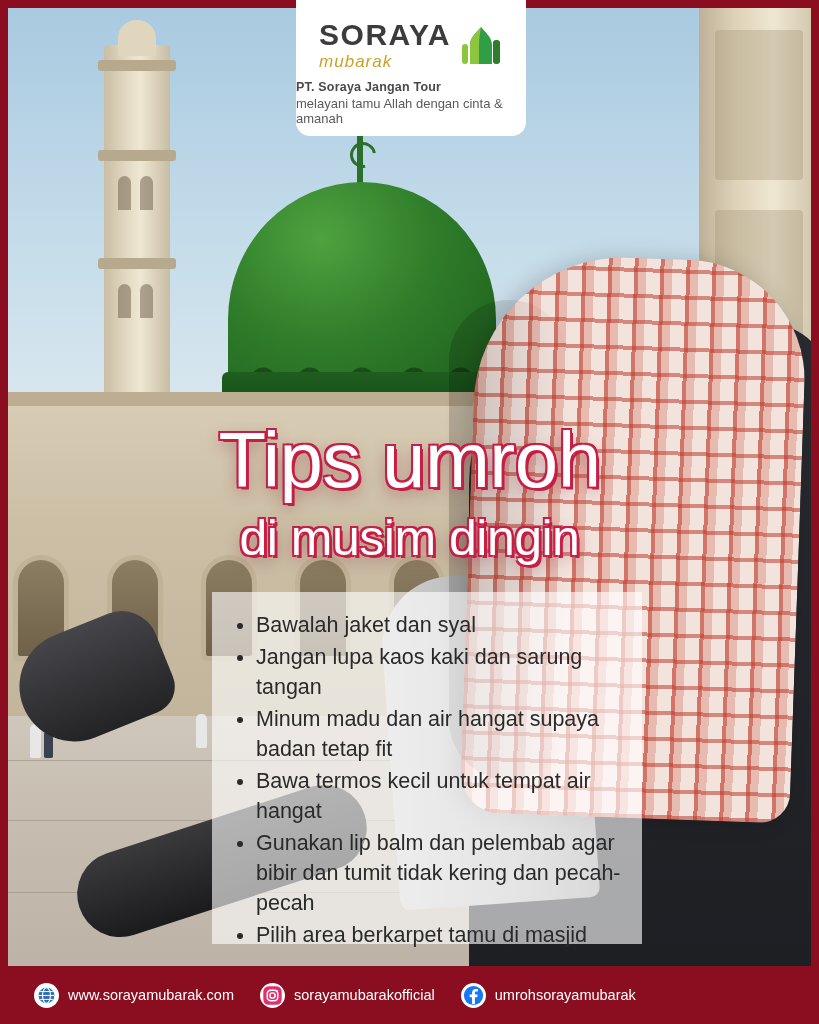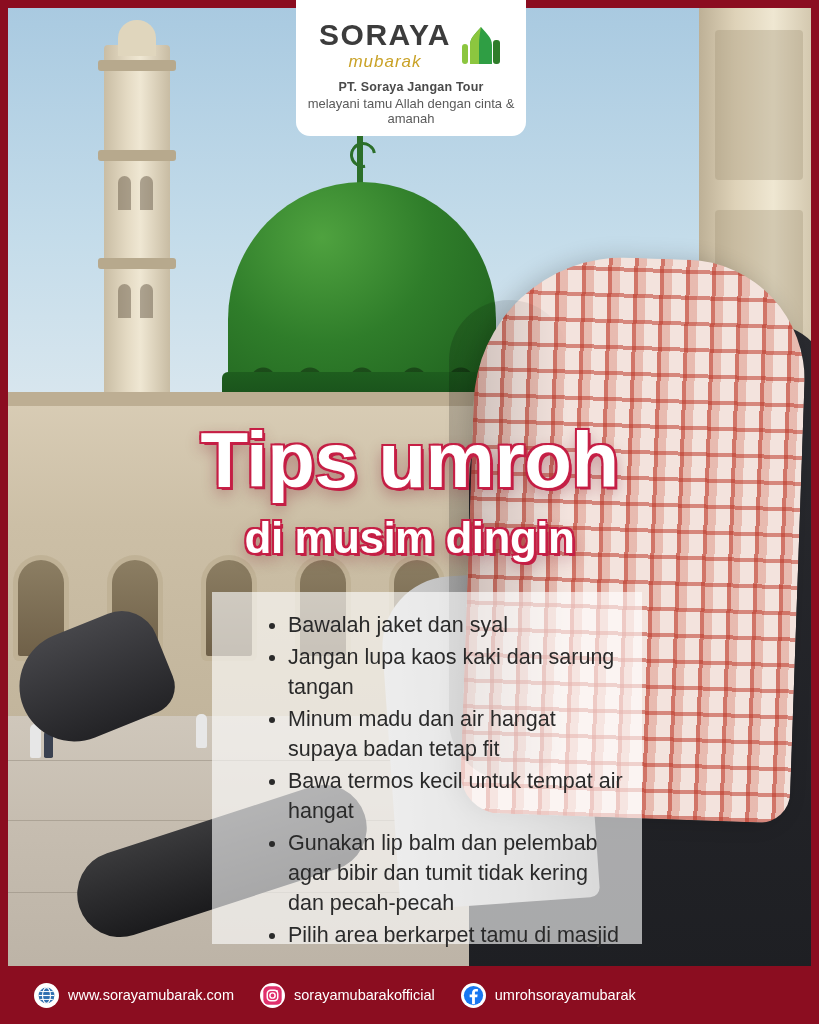--- a/index.html
+++ b/index.html
@@ -198,21 +198,20 @@
     border-radius: 60px 40px 30px 60px;
     transform: rotate(-22deg);
   }
 
   
   .logo-panel {
     position: absolute;
     left: 296px; top: 0; width: 230px; height: 136px;
     background: #ffffff;
     border-radius: 0 0 14px 14px;
-    text-align: center;
   }
   .logo-row {
     display: flex;
     align-items: center;
     justify-content: center;
     gap: 8px;
     padding-top: 20px;
   }
   .logo-word {
     font-size: 30px;
@@ -241,52 +240,51 @@
     color: #5a5a5a;
     margin-top: 2px;
   }
 
   
   .headline {
     position: absolute;
     left: 0; top: 418px; width: 819px;
     text-align: center;
     color: #ffffff;
-    font-weight: bold;
+    font-weight: normal;
     letter-spacing: -0.5px;
     text-shadow:
       0 0 2px #d6224a,
       3px 3px 0 #c31f45,
       -2px -2px 0 #c31f45,
       2px -2px 0 #c31f45,
       -2px 2px 0 #c31f45,
       0 6px 16px rgba(120,10,30,0.45);
   }
   .headline .l1 { font-size: 78px; line-height: 84px; }
-  .headline .l2 { font-size: 44px; line-height: 72px; }
+  .headline .l2 { font-size: 50px; line-height: 72px; }
 
   
   .tips {
     position: absolute;
     left: 212px; top: 592px; width: 430px; height: 352px;
     background: rgba(255,255,255,0.62);
     padding: 18px 18px 10px 18px;
     box-sizing: border-box;
   }
   .tips ul {
     margin: 0;
     padding-left: 26px;
     list-style: disc;
   }
   .tips li {
     color: #2a2a2a;
     font-size: 21.5px;
     line-height: 30px;
     margin-bottom: 2px;
-    margin-left: 32px;
   }
 
   
   .footer {
     position: absolute;
     left: 0; bottom: 0; width: 819px; height: 58px;
     background: #8b0d20;
     display: flex;
     align-items: center;
     gap: 26px;

